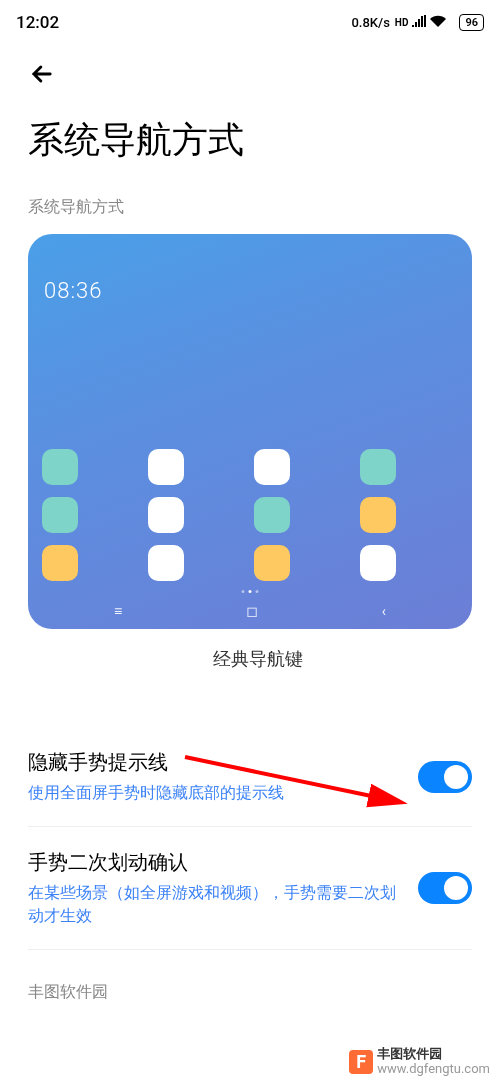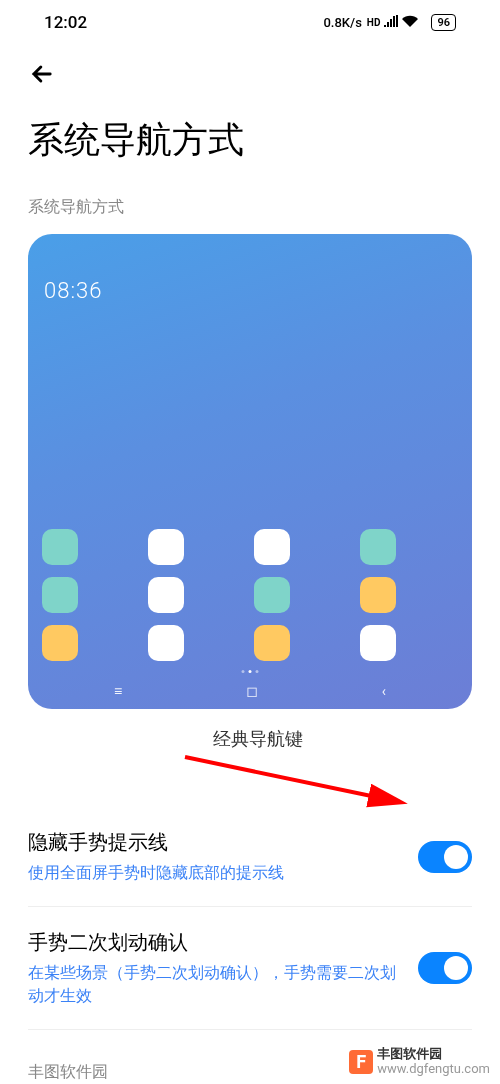--- a/index.html
+++ b/index.html
@@ -12,21 +12,21 @@
       height: 1084px;
       background: #ffffff;
       font-family: -apple-system, BlinkMacSystemFont, "Segoe UI", Roboto, sans-serif;
       position: relative;
       overflow: hidden;
     }
     .status-bar {
       display: flex;
       justify-content: space-between;
       align-items: center;
-      padding: 12px 44px 8px;
+      padding: 12px 16px 8px;
       font-size: 17px;
       font-weight: 500;
       color: #000;
       gap: 42px;
     }
     .status-right {
       display: flex;
       align-items: center;
       gap: 3px;
       font-size: 14px;
@@ -67,21 +67,21 @@
       padding: 0 28px;
     }
     .nav-card {
       flex: 1;
       display: flex;
       flex-direction: column;
       align-items: center;
     }
     .preview {
       width: 100%;
-      height: 475px;
+      height: 395px;
       border-radius: 24px;
       overflow: hidden;
       position: relative;
     }
     .preview-classic {
       background: linear-gradient(160deg, #4a9fe8 0%, #5b8fe0 40%, #6c7ed6 100%);
     }
     .preview-gesture {
       background: #f6f7fa;
       border: 3px solid #0a84ff;
@@ -384,21 +384,21 @@
     <div class="setting-text">
       <div class="setting-title">隐藏手势提示线</div>
       <div class="setting-desc">使用全面屏手势时隐藏底部的提示线</div>
     </div>
     <div class="toggle"></div>
   </div>
   <div class="divider"></div>
   <div class="setting-item">
     <div class="setting-text">
       <div class="setting-title">手势二次划动确认</div>
-      <div class="setting-desc">在某些场景（手势二次划动确认），手势需要二次划动才生效</div>
+      <div class="setting-desc">在某些场景（如全屏游戏和视频），手势需要二次划动才生效</div>
     </div>
     <div class="toggle"></div>
   </div>
   <div class="divider"></div>
 </div>
 
 <div class="tutorial-label">丰图软件园</div>
 
 <svg class="arrow-annotation" width="240" height="80" viewBox="0 0 240 80">
   <defs>

